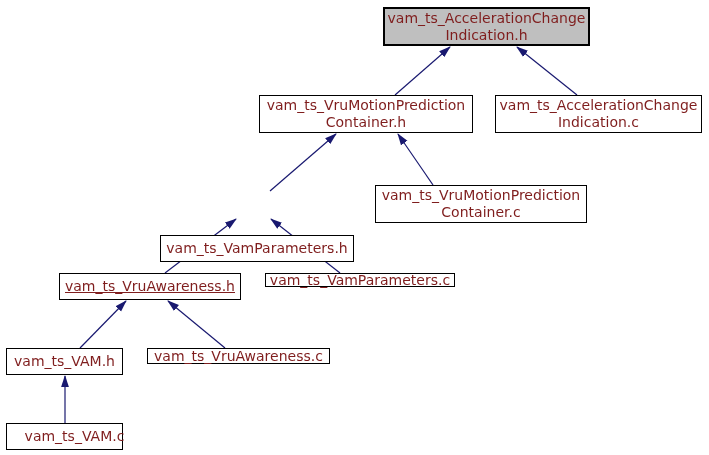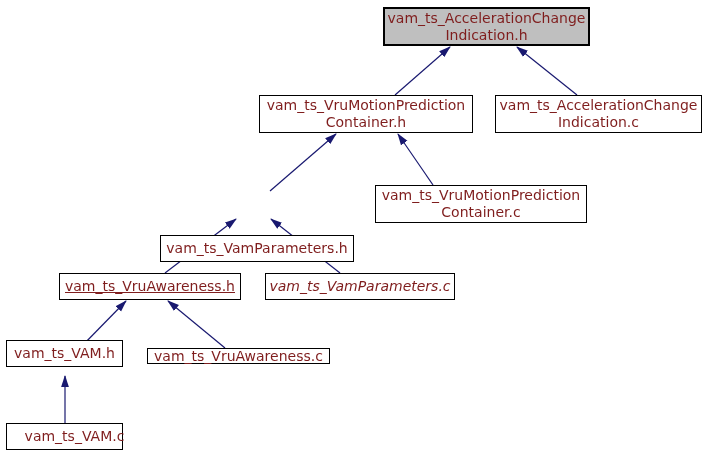--- a/index.html
+++ b/index.html
@@ -72,18 +72,18 @@
       <div class="node root" style="left: 383px; top: 7px; width: 207px; height: 39px;">vam_ts_AccelerationChange
 Indication.h</div>
       <div class="node" style="left: 259px; top: 95px; width: 214px; height: 38px;">vam_ts_VruMotionPrediction
 Container.h</div>
       <div class="node" style="left: 495px; top: 95px; width: 207px; height: 38px;">vam_ts_AccelerationChange
 Indication.c</div>
       <div class="node" style="left: 160px; top: 191px; width: 194px; height: 27px; margin-top: 44px;">vam_ts_VamParameters.h</div>
       <div class="node" style="left: 375px; top: 185px; width: 212px; height: 38px;">vam_ts_VruMotionPrediction
 Container.c</div>
       <div class="node" style="left: 59px; top: 273px; width: 182px; height: 27px; text-decoration: underline;">vam_ts_VruAwareness.h</div>
-      <div class="node" style="left: 265px; top: 273px; width: 190px; height: 27px; font-style: italic;">vam_ts_VamParameters.c</div>
-      <div class="node" style="left: 6px; top: 340px; width: 117px; height: 27px;">vam_ts_VAM.h</div>
+      <div class="node" style="left: 265px; top: 273px; width: 190px; height: 14px;">vam_ts_VamParameters.c</div>
+      <div class="node" style="left: 6px; top: 348px; width: 117px; height: 27px;">vam_ts_VAM.h</div>
       <div class="node" style="left: 147px; top: 348px; width: 183px; height: 16px;">vam_ts_VruAwareness.c</div>
       <div class="node" style="left: 6px; top: 423px; width: 117px; height: 27px; padding-left: 20px;">vam_ts_VAM.c</div>
     </div>
 </div>
 
 </body></html>

